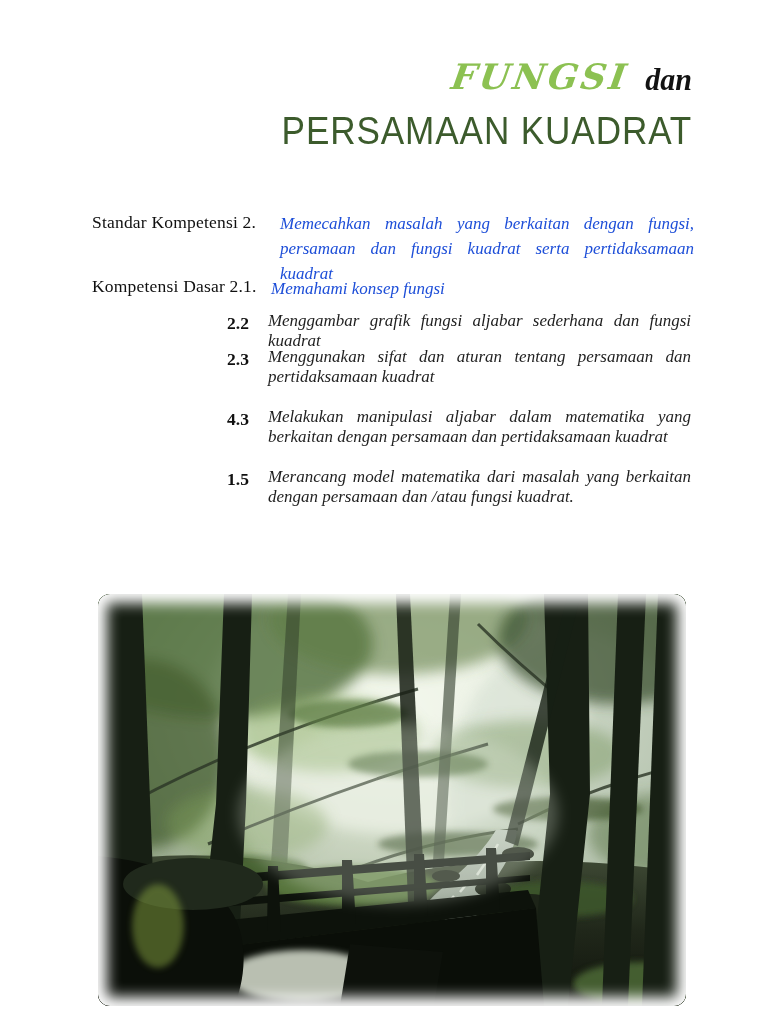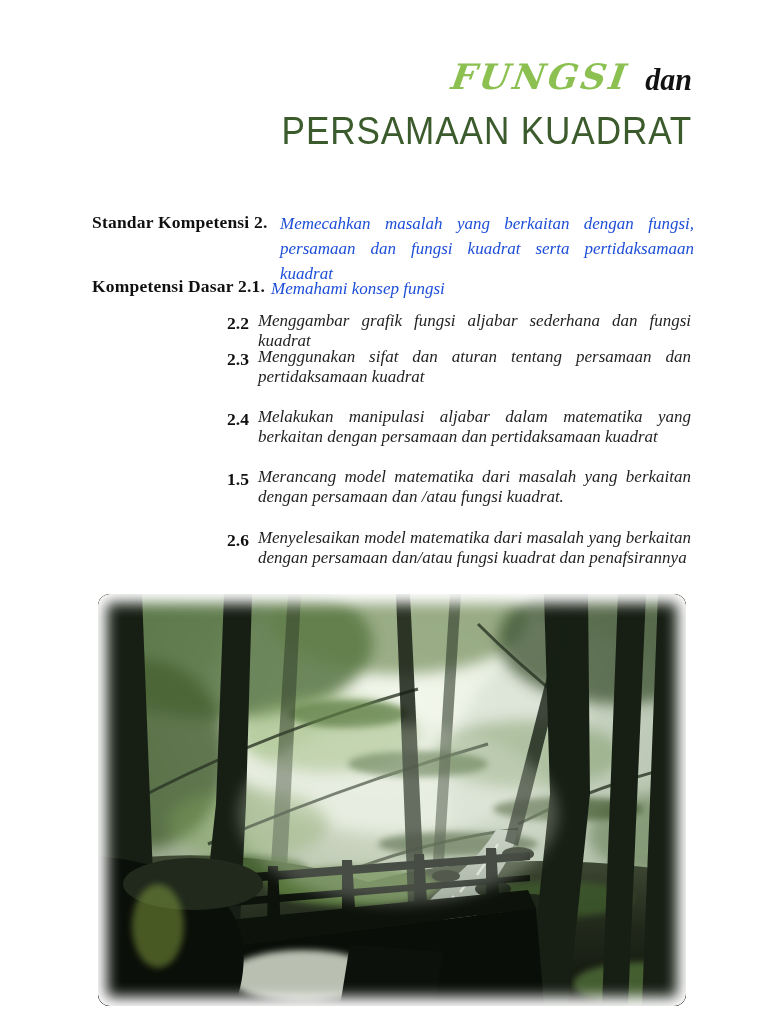--- a/index.html
+++ b/index.html
@@ -19,33 +19,33 @@
     display:inline-block;font-family:"Liberation Serif",serif;font-style:italic;font-weight:bold;
     font-size:30px;color:#121212;margin-left:12px;transform:scaleY(1.08);
   }
   .t-main{
     margin-top:12px;font-family:"Liberation Sans",sans-serif;font-size:39px;font-weight:400;
     color:var(--title_green,#3c5b2c);letter-spacing:1px;white-space:nowrap;
     transform:scaleX(0.9);transform-origin:right center;
   }
   
   .comp-label{
-    position:absolute;left:92px;font-weight:bold;font-size:17.5px;color:#101010;
+    position:absolute;left:92px;font-weight:normal;font-size:17.5px;color:#101010;
     white-space:nowrap;letter-spacing:0.2px;
   }
   .comp-desc{
     position:absolute;font-style:italic;font-size:17px;color:#1d4ed8;line-height:25px;
     font-family:"Liberation Serif",serif;
   }
   .standar-label{top:212px;}
   .standar-desc{top:211px;left:280px;width:414px;text-align:justify;}
   .dasar-label{top:276px;}
   .dasar-desc{top:276px;left:271px;}
   .item{position:absolute;left:227px;width:464px;display:flex;align-items:flex-start;}
-  .item .num{font-weight:bold;font-size:17.5px;color:#101010;flex:0 0 auto;margin-right:9px;line-height:24px;}
+  .item .num{font-weight:bold;font-size:17.5px;color:#101010;flex:0 0 auto;margin-right:19px;line-height:24px;}
   .item .txt{font-style:italic;font-size:17px;color:#1f1f1f;line-height:20px;text-align:justify;flex:1 1 auto;}
   .item-0{top:311px;}
   .item-1{top:347px;}
   .item-2{top:407px;}
   .item-3{top:467px;}
   .item-4{top:528px;}
   
   .forest{
     position:absolute;left:98px;top:594px;width:588px;height:412px;margin:0;
     border-radius:12px;overflow:hidden;background:#7d8c72;
@@ -77,30 +77,26 @@
 
   <div class="item item-0">
     <span class="num">2.2</span>
     <span class="txt">Menggambar grafik fungsi aljabar sederhana dan fungsi kuadrat</span>
   </div>
   <div class="item item-1">
     <span class="num">2.3</span>
     <span class="txt">Menggunakan sifat dan aturan tentang persamaan dan pertidaksamaan kuadrat</span>
   </div>
   <div class="item item-2">
-    <span class="num">2.4</span>
+    <span class="num">4.3</span>
     <span class="txt">Melakukan manipulasi aljabar dalam matematika yang berkaitan dengan persamaan dan pertidaksamaan kuadrat</span>
   </div>
   <div class="item item-3">
     <span class="num">1.5</span>
     <span class="txt">Merancang model matematika dari masalah yang berkaitan dengan persamaan dan /atau fungsi kuadrat.</span>
-  </div>
-  <div class="item item-4">
-    <span class="num">2.6</span>
-    <span class="txt">Menyelesaikan model matematika dari masalah yang berkaitan dengan persamaan dan/atau fungsi kuadrat dan penafsirannya</span>
   </div>
 
   <figure class="forest">
     <svg viewBox="0 0 588 412" preserveAspectRatio="none" role="img" aria-label="Misty forest with stream and wooden footbridge">
       <defs>
         <radialGradient id="sky" cx="50%" cy="28%" r="78%">
           <stop offset="0" stop-color="#eff4e9"></stop>
           <stop offset="0.35" stop-color="#ccd7c2"></stop>
           <stop offset="0.7" stop-color="#9aab8e"></stop>
           <stop offset="1" stop-color="#6f7e64"></stop>

